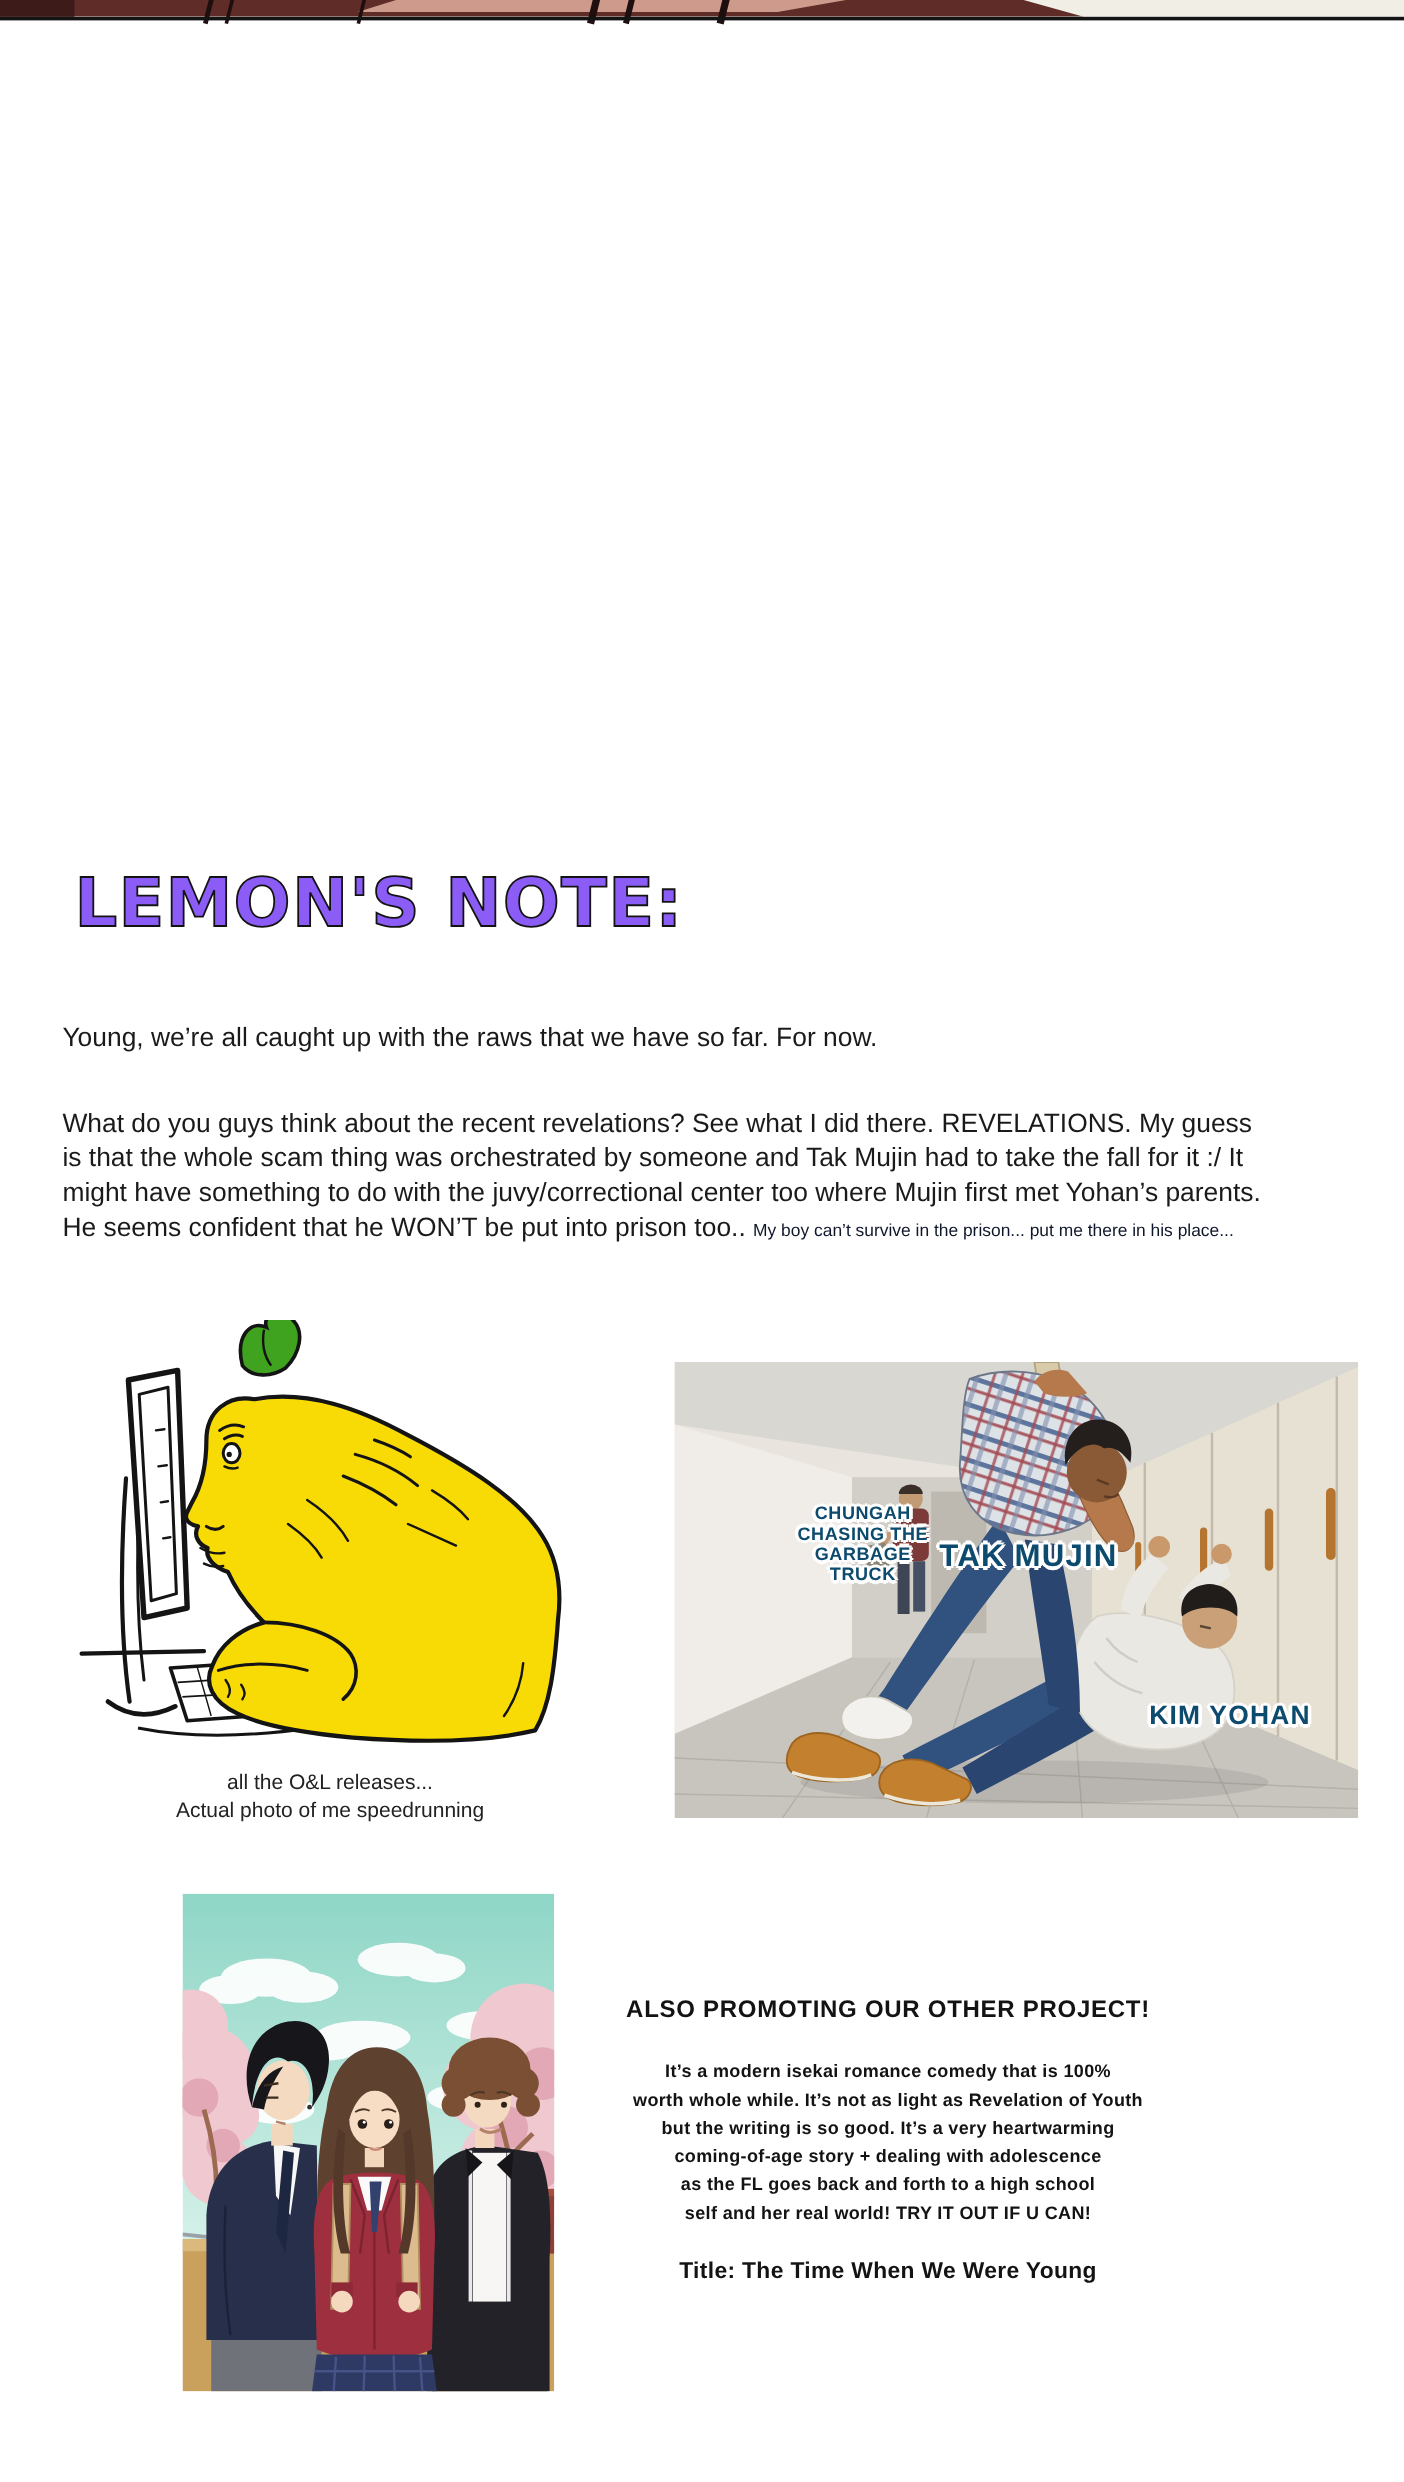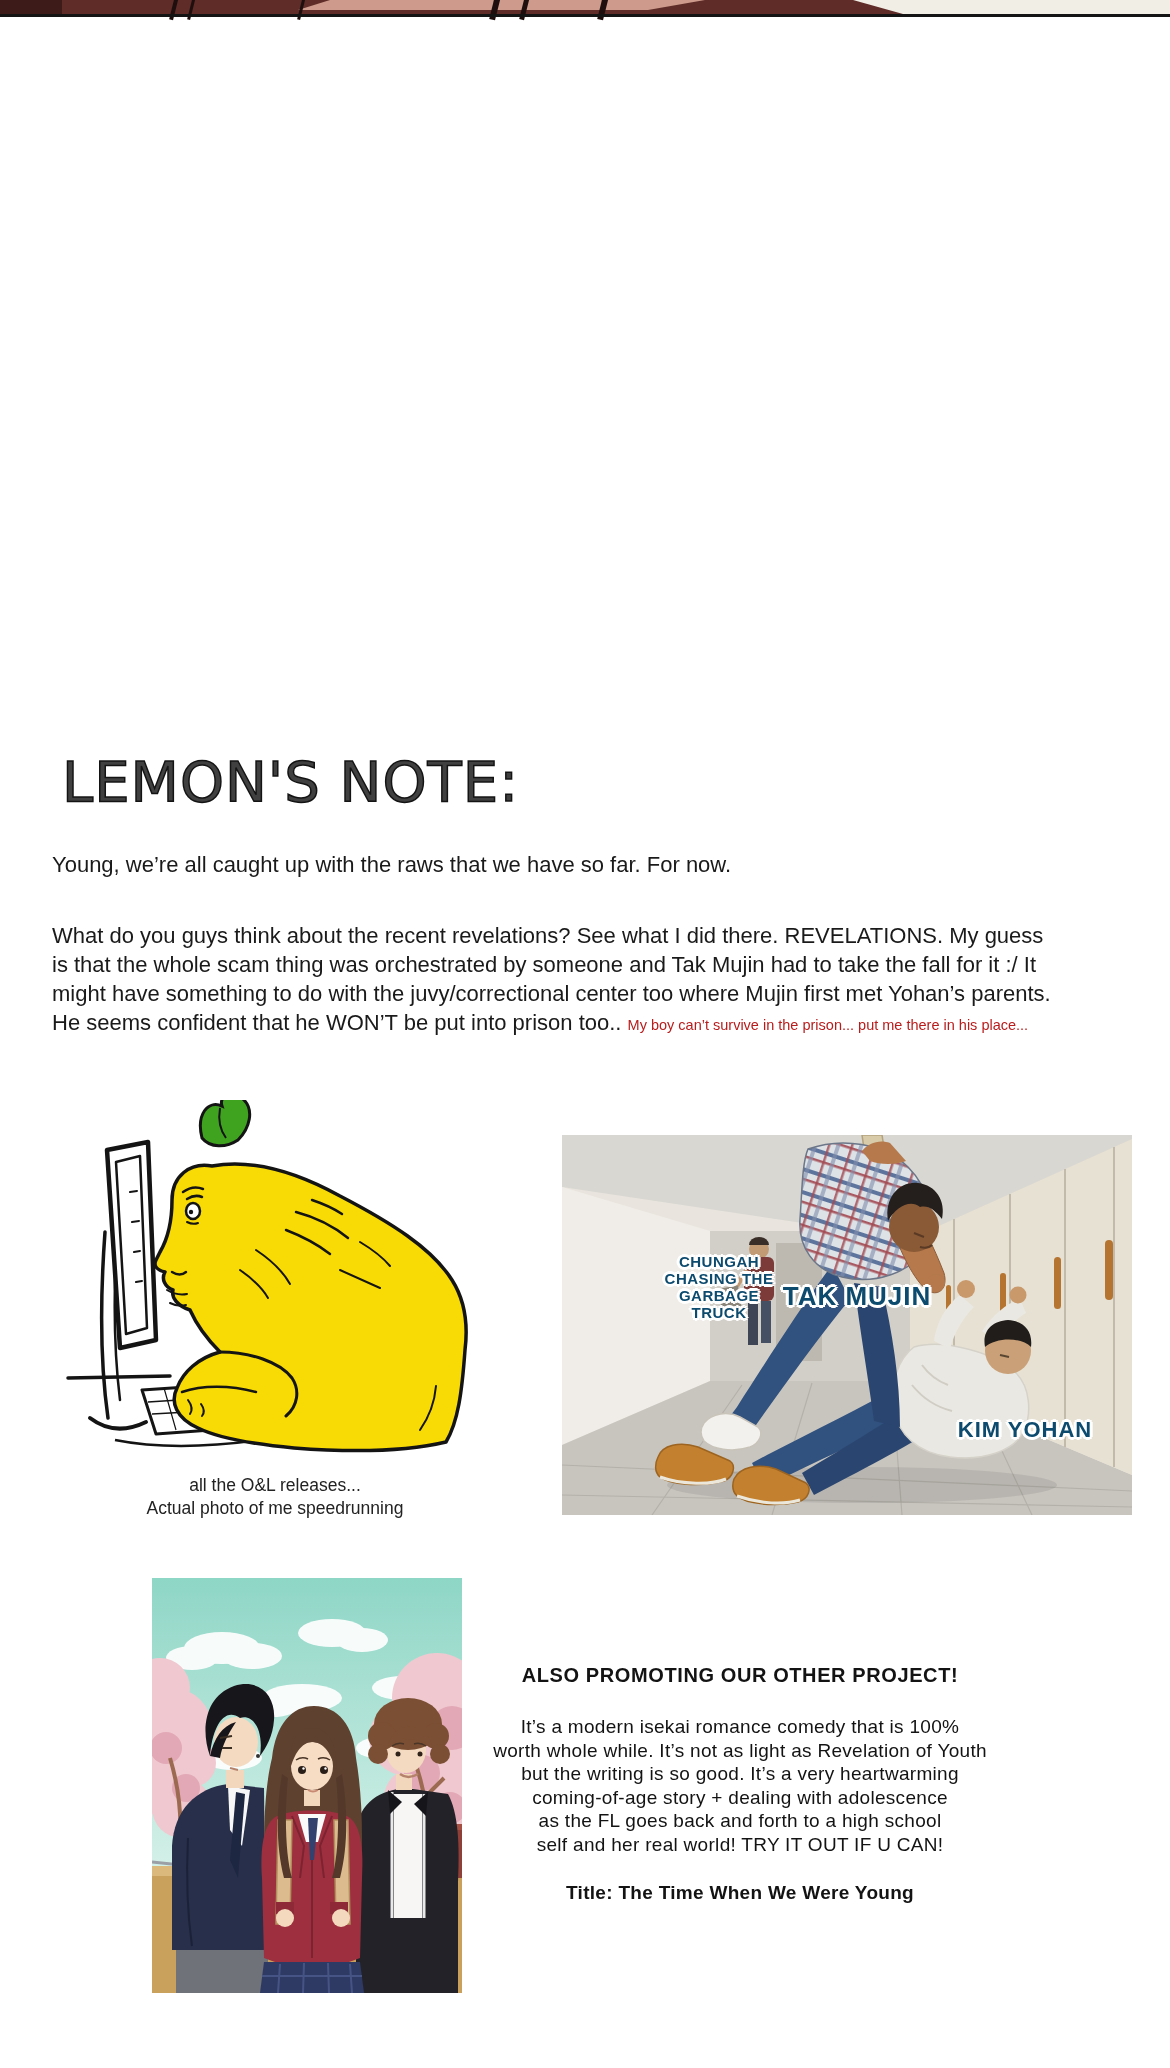--- a/index.html
+++ b/index.html
@@ -10,48 +10,47 @@
   .strip .cream{position:absolute;left:0;top:0;width:1170px;height:14px;background:#f1eee6;}
   .strip .maroon{position:absolute;left:0;top:0;width:1170px;height:14px;background:#5f2c28;
                  clip-path:polygon(0 0,853px 0,903px 14px,0 14px);}
   .strip .darkleft{position:absolute;left:0;top:0;width:62px;height:14px;background:#3c1b19;}
   .strip .pink{position:absolute;left:0;top:0;width:1170px;height:14px;background:#cd9a8b;
                clip-path:polygon(330px 0,705px 0,648px 10px,298px 10px);}
   .streak{position:absolute;top:-4px;width:4px;height:24px;background:#1e0f0e;transform:rotate(14deg);}
   .strip .bar{position:absolute;left:0;top:14px;width:1170px;height:3px;background:#141414;}
   
   .note-heading{position:absolute;left:62px;top:716px;font-size:56px;line-height:76px;
-                font-weight:400;letter-spacing:1px;color:#404040;
+                font-weight:700;letter-spacing:1px;color:#8b5cf6;
                 font-family:"DejaVu Sans","Liberation Sans",sans-serif;
-                margin-top:28px;
                 -webkit-text-stroke:1.5px #131313;}
   .para{position:absolute;left:52px;width:1012px;font-size:22px;line-height:29px;color:#1a1a1a;}
   .para1{top:850px;}
   .para2{top:921px;}
-  .aside{font-size:14.5px;line-height:17px;color:#b91c1c;}
+  .aside{font-size:14.5px;line-height:17px;color:#0f172a;}
   
   .lemon-wrap{position:absolute;left:60px;top:1100px;width:420px;height:368px;}
   .lemon-caption{position:absolute;left:55px;top:1474px;width:440px;text-align:center;
                  font-size:17.5px;line-height:23px;color:#222;}
   
   .meme{position:absolute;left:562px;top:1135px;width:570px;height:380px;overflow:hidden;}
   .meme svg{position:absolute;left:0;top:0;}
   .meme-label{position:absolute;font-weight:bold;color:#0c4a6e;text-align:center;
               font-family:"Liberation Sans",sans-serif;
               text-shadow:-2px -2px 0 #fff,2px -2px 0 #fff,-2px 2px 0 #fff,2px 2px 0 #fff,
                           0 -3px 0 #fff,0 3px 0 #fff,-3px 0 0 #fff,3px 0 0 #fff;}
   .lbl-chungah{left:98px;top:118px;width:118px;font-size:15px;line-height:17px;letter-spacing:.5px;}
   .lbl-bully{left:200px;top:146px;width:190px;font-size:26px;letter-spacing:1px;}
   .lbl-victim{left:368px;top:282px;width:190px;font-size:22px;letter-spacing:1px;}
   
   .cover{position:absolute;left:152px;top:1578px;width:310px;height:415px;overflow:hidden;}
   
   .promo{position:absolute;left:455px;top:1664px;width:570px;text-align:center;color:#131313;}
   .promo-heading{font-size:20px;font-weight:600;letter-spacing:.6px;}
-  .promo-lines{margin-top:28px;font-size:19px;line-height:23.5px;letter-spacing:.3px;font-weight:400;}
+  .promo-lines{margin-top:28px;font-size:15px;line-height:23.5px;letter-spacing:.3px;font-weight:700;}
   .promo-title{margin-top:26px;font-size:19px;font-weight:600;letter-spacing:.3px;}
 </style>
 </head>
 <body>
 
 <div class="canvas">
 
   <div class="strip">
     <div class="cream"></div>
     <div class="maroon"></div>

